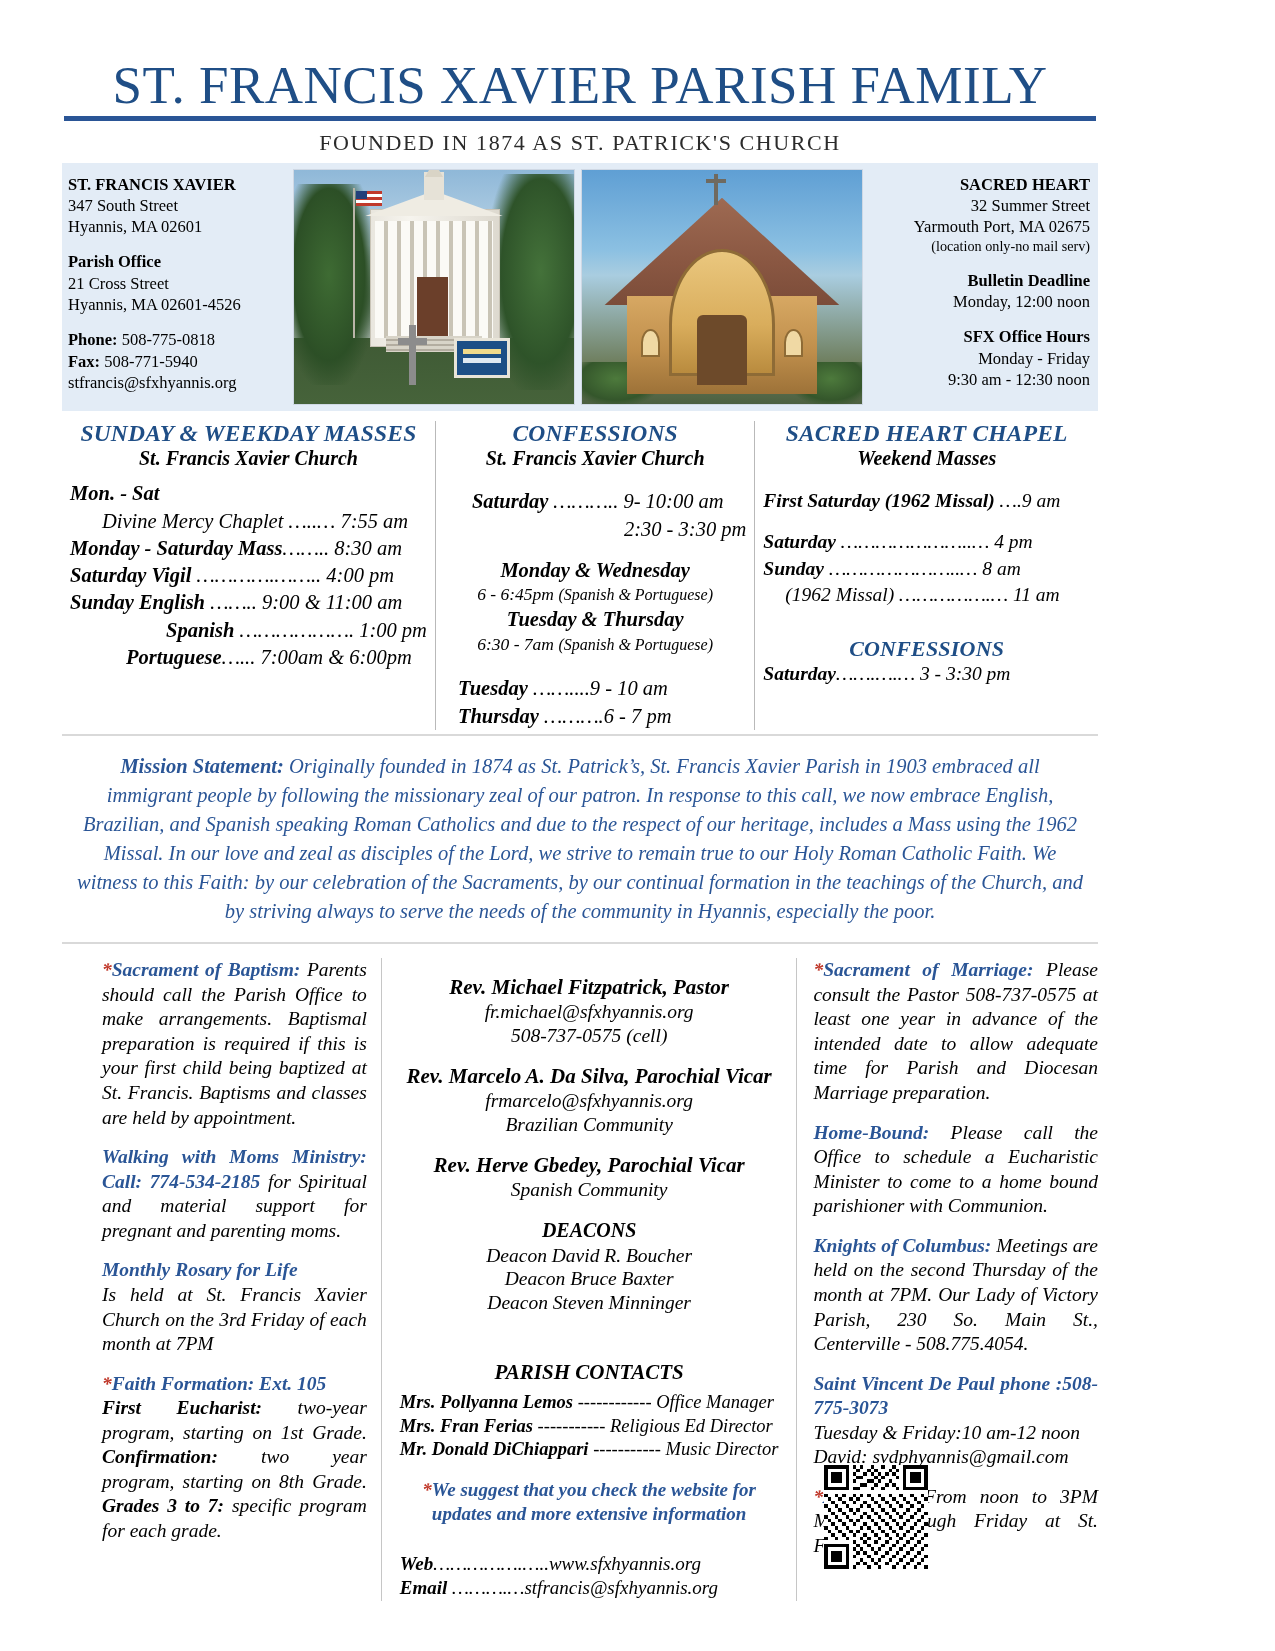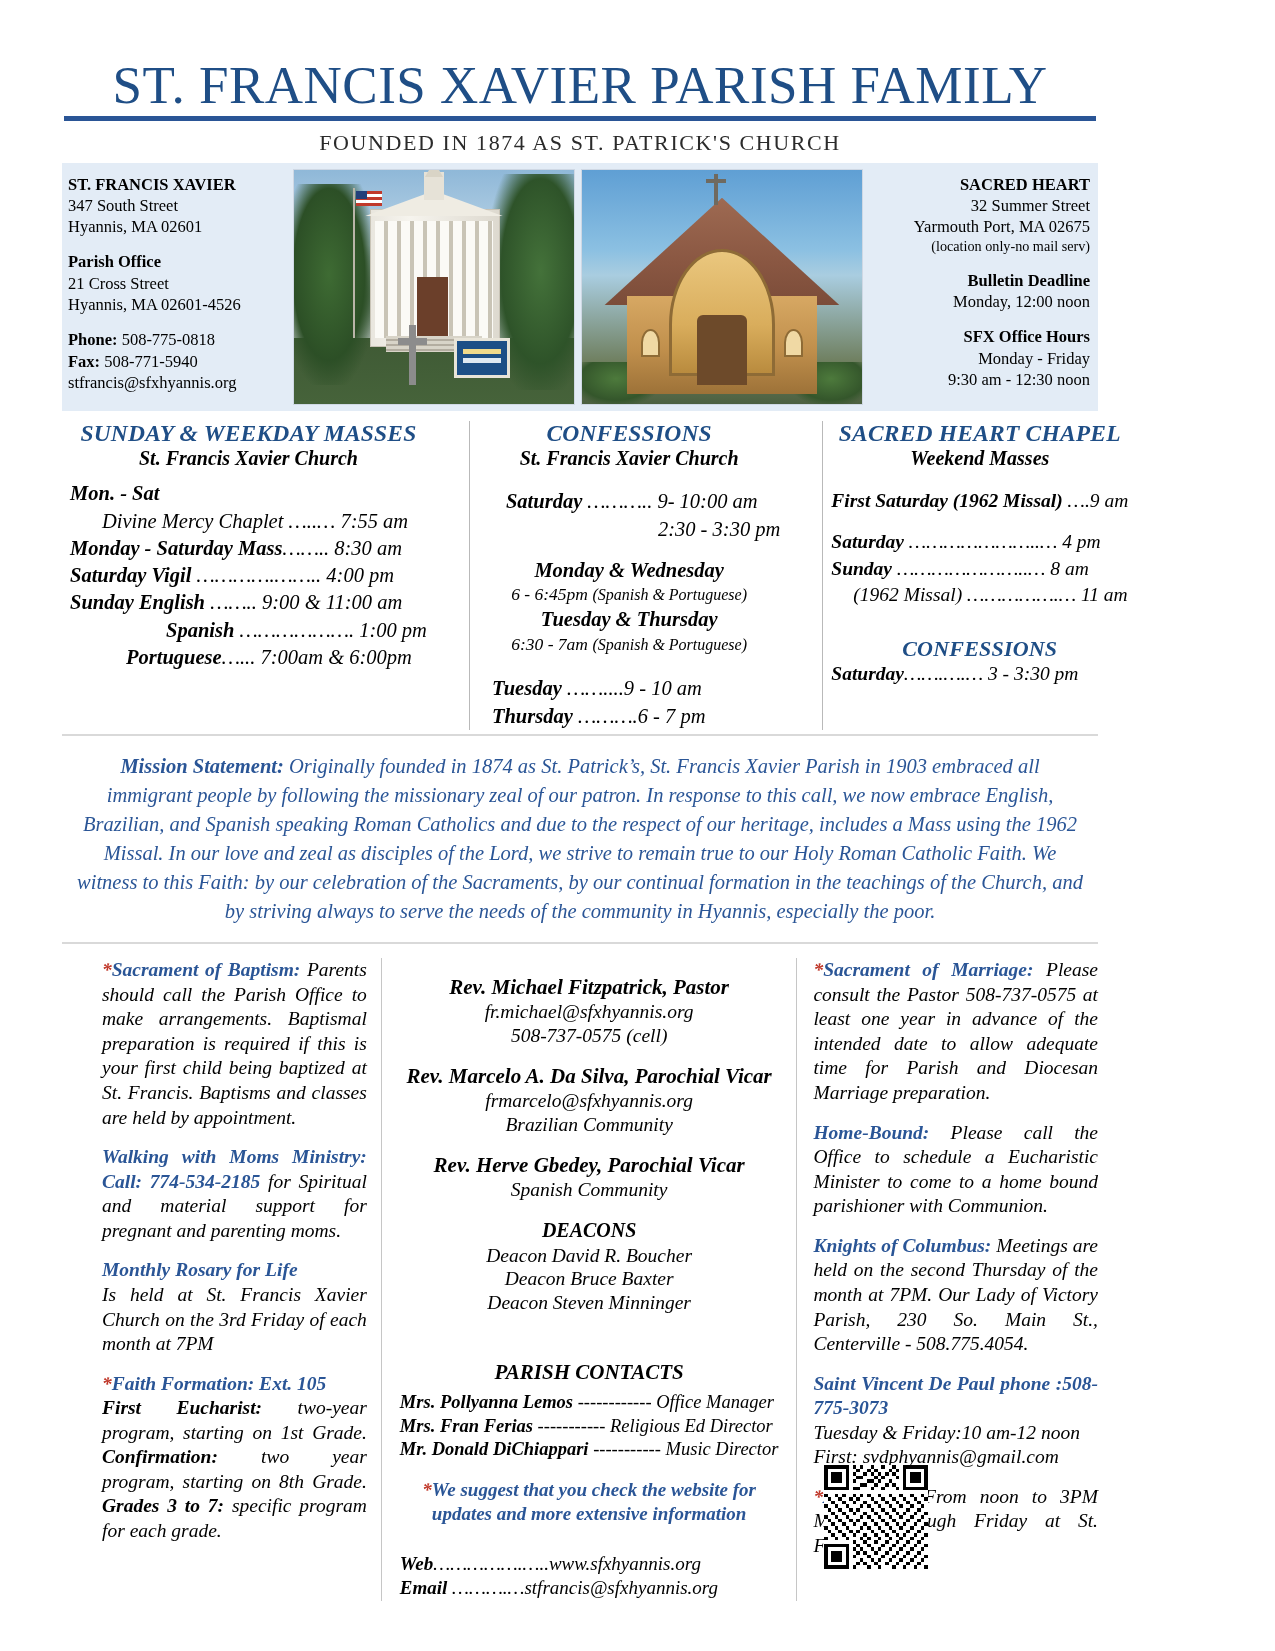--- a/index.html
+++ b/index.html
@@ -300,21 +300,20 @@
   .sh-bush.l { left: -3%; width: 30%; }
   .sh-bush.r { right: -3%; width: 28%; }
 
   
   .sched {
     display: flex;
     padding-top: 10px;
     padding-bottom: 4px;
     border-bottom: 2px solid #d9d9d9;
     margin-bottom: 0;
-    gap: 34px;
   }
   .sched-col {
     box-sizing: border-box;
     padding: 0 8px;
   }
   .sched-col.c1 { width: 400px; }
   .sched-col.c2 { width: 348px; border-left: 1px solid #b9b9b9; }
   .sched-col.c3 { width: 403px; border-left: 1px solid #b9b9b9; }
   .sched-head {
     text-align: center;
@@ -671,21 +670,21 @@
       </div>
       <div class="para">
         <span class="hdr">Home-Bound:</span><span> Please call the Office to schedule a Eucharistic Minister to come to a home bound parishioner with Communion.</span>
       </div>
       <div class="para">
         <span class="hdr">Knights of Columbus:</span><span> Meetings are held on the second Thursday of the month at 7PM. Our Lady of Victory Parish, 230 So. Main St., Centerville - 508.775.4054.</span>
       </div>
       <div class="para">
         <div class="hdr">Saint Vincent De Paul phone :508-775-3073</div>
         <div>Tuesday &amp; Friday:10 am-12 noon</div>
-        <div>First: svdphyannis@gmail.com</div>
+        <div>David: svdphyannis@gmail.com</div>
       </div>
       <div class="para">
         <span class="star">*</span><span class="hdr">Adoration:</span><span> From noon to 3PM Monday through Friday at St. Francis.</span>
       </div>
     </div>
 
     <div class="qr-wrap">
       <svg width="104" height="104" viewBox="0 0 29 29" shape-rendering="crispEdges">
         <rect width="29" height="29" fill="#ffffff"></rect>
         <g fill="#000000">

